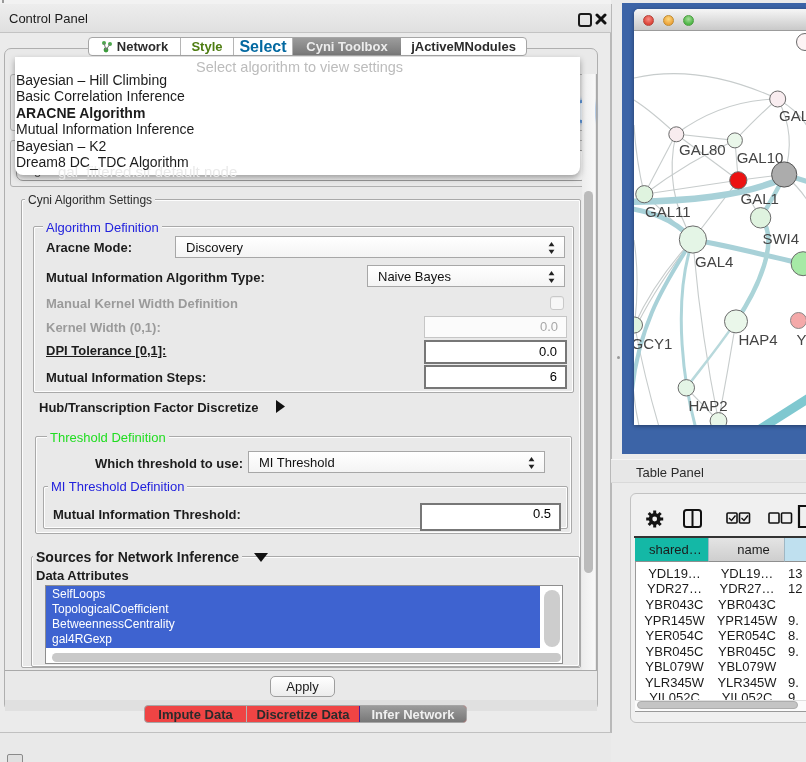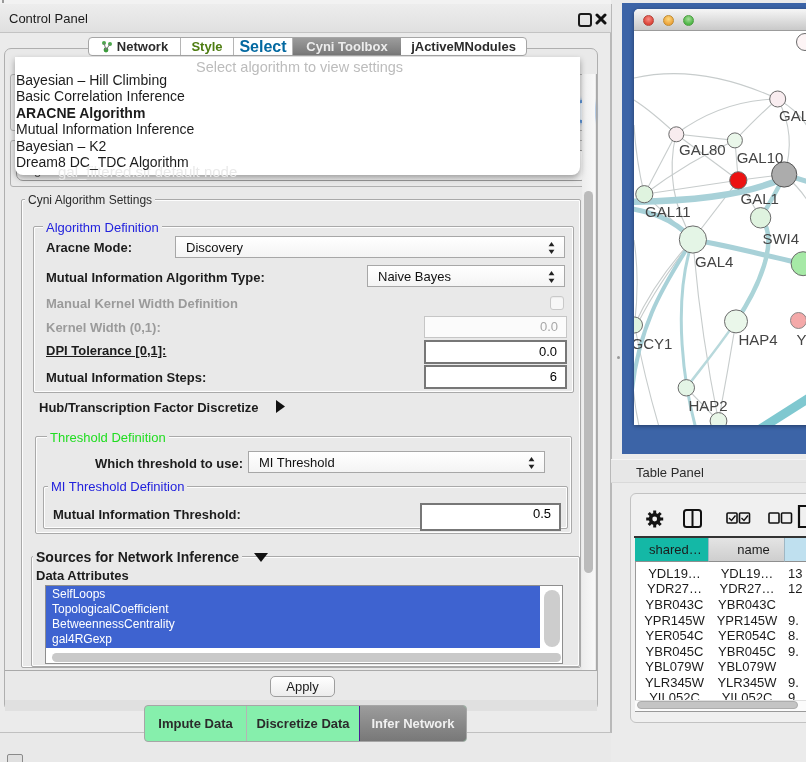--- a/index.html
+++ b/index.html
@@ -126,21 +126,21 @@
         <circle cx="5" cy="10" r="2.4" fill="#3c9c3c"></circle>
         <path d="M3 3 L5 10 L9 4" stroke="#777" stroke-width="1" fill="none"></path>
       </svg>
   Network</div>
  <div style="width:53px;border-right:1px solid #b5b5b5;box-sizing:border-box;display:flex;align-items:center;justify-content:center;font-size:13px;font-weight:bold;color:#4d7c0f;">Style</div>
  <div style="width:59px;border-right:1px solid #b5b5b5;box-sizing:border-box;display:flex;align-items:center;justify-content:center;font-size:16px;font-weight:bold;color:#0369a1;">Select</div>
  <div style="width:108px;background:linear-gradient(#9c9c9c,#787878);display:flex;align-items:center;justify-content:center;font-size:13px;font-weight:bold;color:#ececec;">Cyni Toolbox</div>
  <div style="flex:1;display:flex;align-items:center;justify-content:center;font-size:13px;font-weight:bold;color:#2b2b2b;">jActiveMNodules</div>
 </div>
 
-<div class="a" style="left:144px;top:705px;width:323px;height:37px;background:#86efac;border:1px solid #a6a6a6;border-radius:4px;box-sizing:border-box;overflow:hidden;display:flex;">
+<div class="a" style="left:144px;top:705px;width:323px;height:18px;background:#ef4444;border:1px solid #a6a6a6;border-radius:4px;box-sizing:border-box;overflow:hidden;display:flex;">
  <div style="width:102px;border-right:1px solid #b5b5b5;box-sizing:border-box;display:flex;align-items:center;justify-content:center;font-size:13px;font-weight:bold;color:#2b2b2b;">Impute Data</div>
  <div style="width:113px;border-right:1px solid #4c1d95;box-sizing:border-box;display:flex;align-items:center;justify-content:center;font-size:13px;font-weight:bold;color:#2b2b2b;">Discretize Data</div>
  <div style="flex:1;background:linear-gradient(#9c9c9c,#787878);display:flex;align-items:center;justify-content:center;font-size:13px;font-weight:bold;color:#f0f0f0;">Infer Network</div>
 </div>
 
 <div class="a" style="left:7px;top:754px;width:14px;height:12px;border:1px solid #8a8a8a;border-radius:2px;background:#e0e0e0;"></div>
 
 <div class="a" style="left:611px;top:0;width:195px;height:762px;background:#ebebeb;"></div>
 <div class="a" style="left:611px;top:4px;width:1px;height:729px;background:#b9b9b9;"></div>
 <div class="a" style="left:617px;top:356px;width:3px;height:3px;background:#999;border-radius:2px;"></div>

